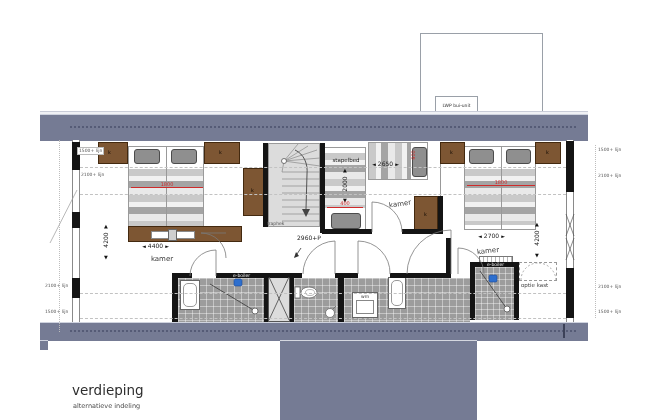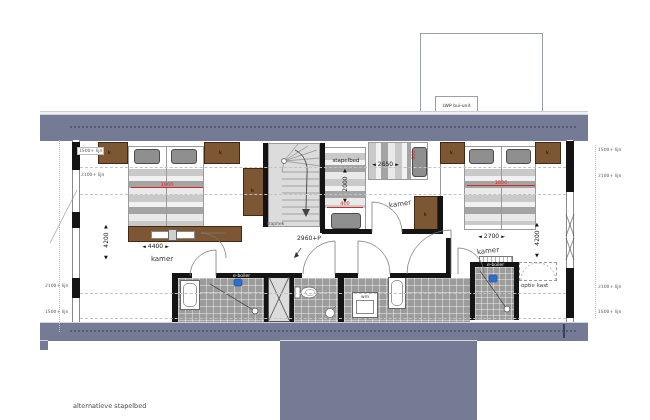--- a/index.html
+++ b/index.html
@@ -292,15 +292,16 @@
     </g>
     <g stroke="#555" stroke-width="0.7">
       <line x1="566" y1="214" x2="574" y2="236"></line>
         <line x1="574" y1="214" x2="566" y2="236"></line>
       <line x1="566" y1="238" x2="574" y2="260"></line>
         <line x1="574" y1="238" x2="566" y2="260"></line>
     </g>
     <line x1="77" y1="190" x2="50" y2="243" stroke="#9a9a9a" stroke-width="0.7"></line>
   </svg>
 
-  <div class="abs title-sub" style="left:73px;top:402px;">alternatieve stapelbed</div>
+  <div class="abs title-main" style="left:72px;top:382px;">verdieping</div>
+  <div class="abs title-sub" style="left:73px;top:402px;">alternatieve indeling</div>
 
 </div>
 
 </body></html>

